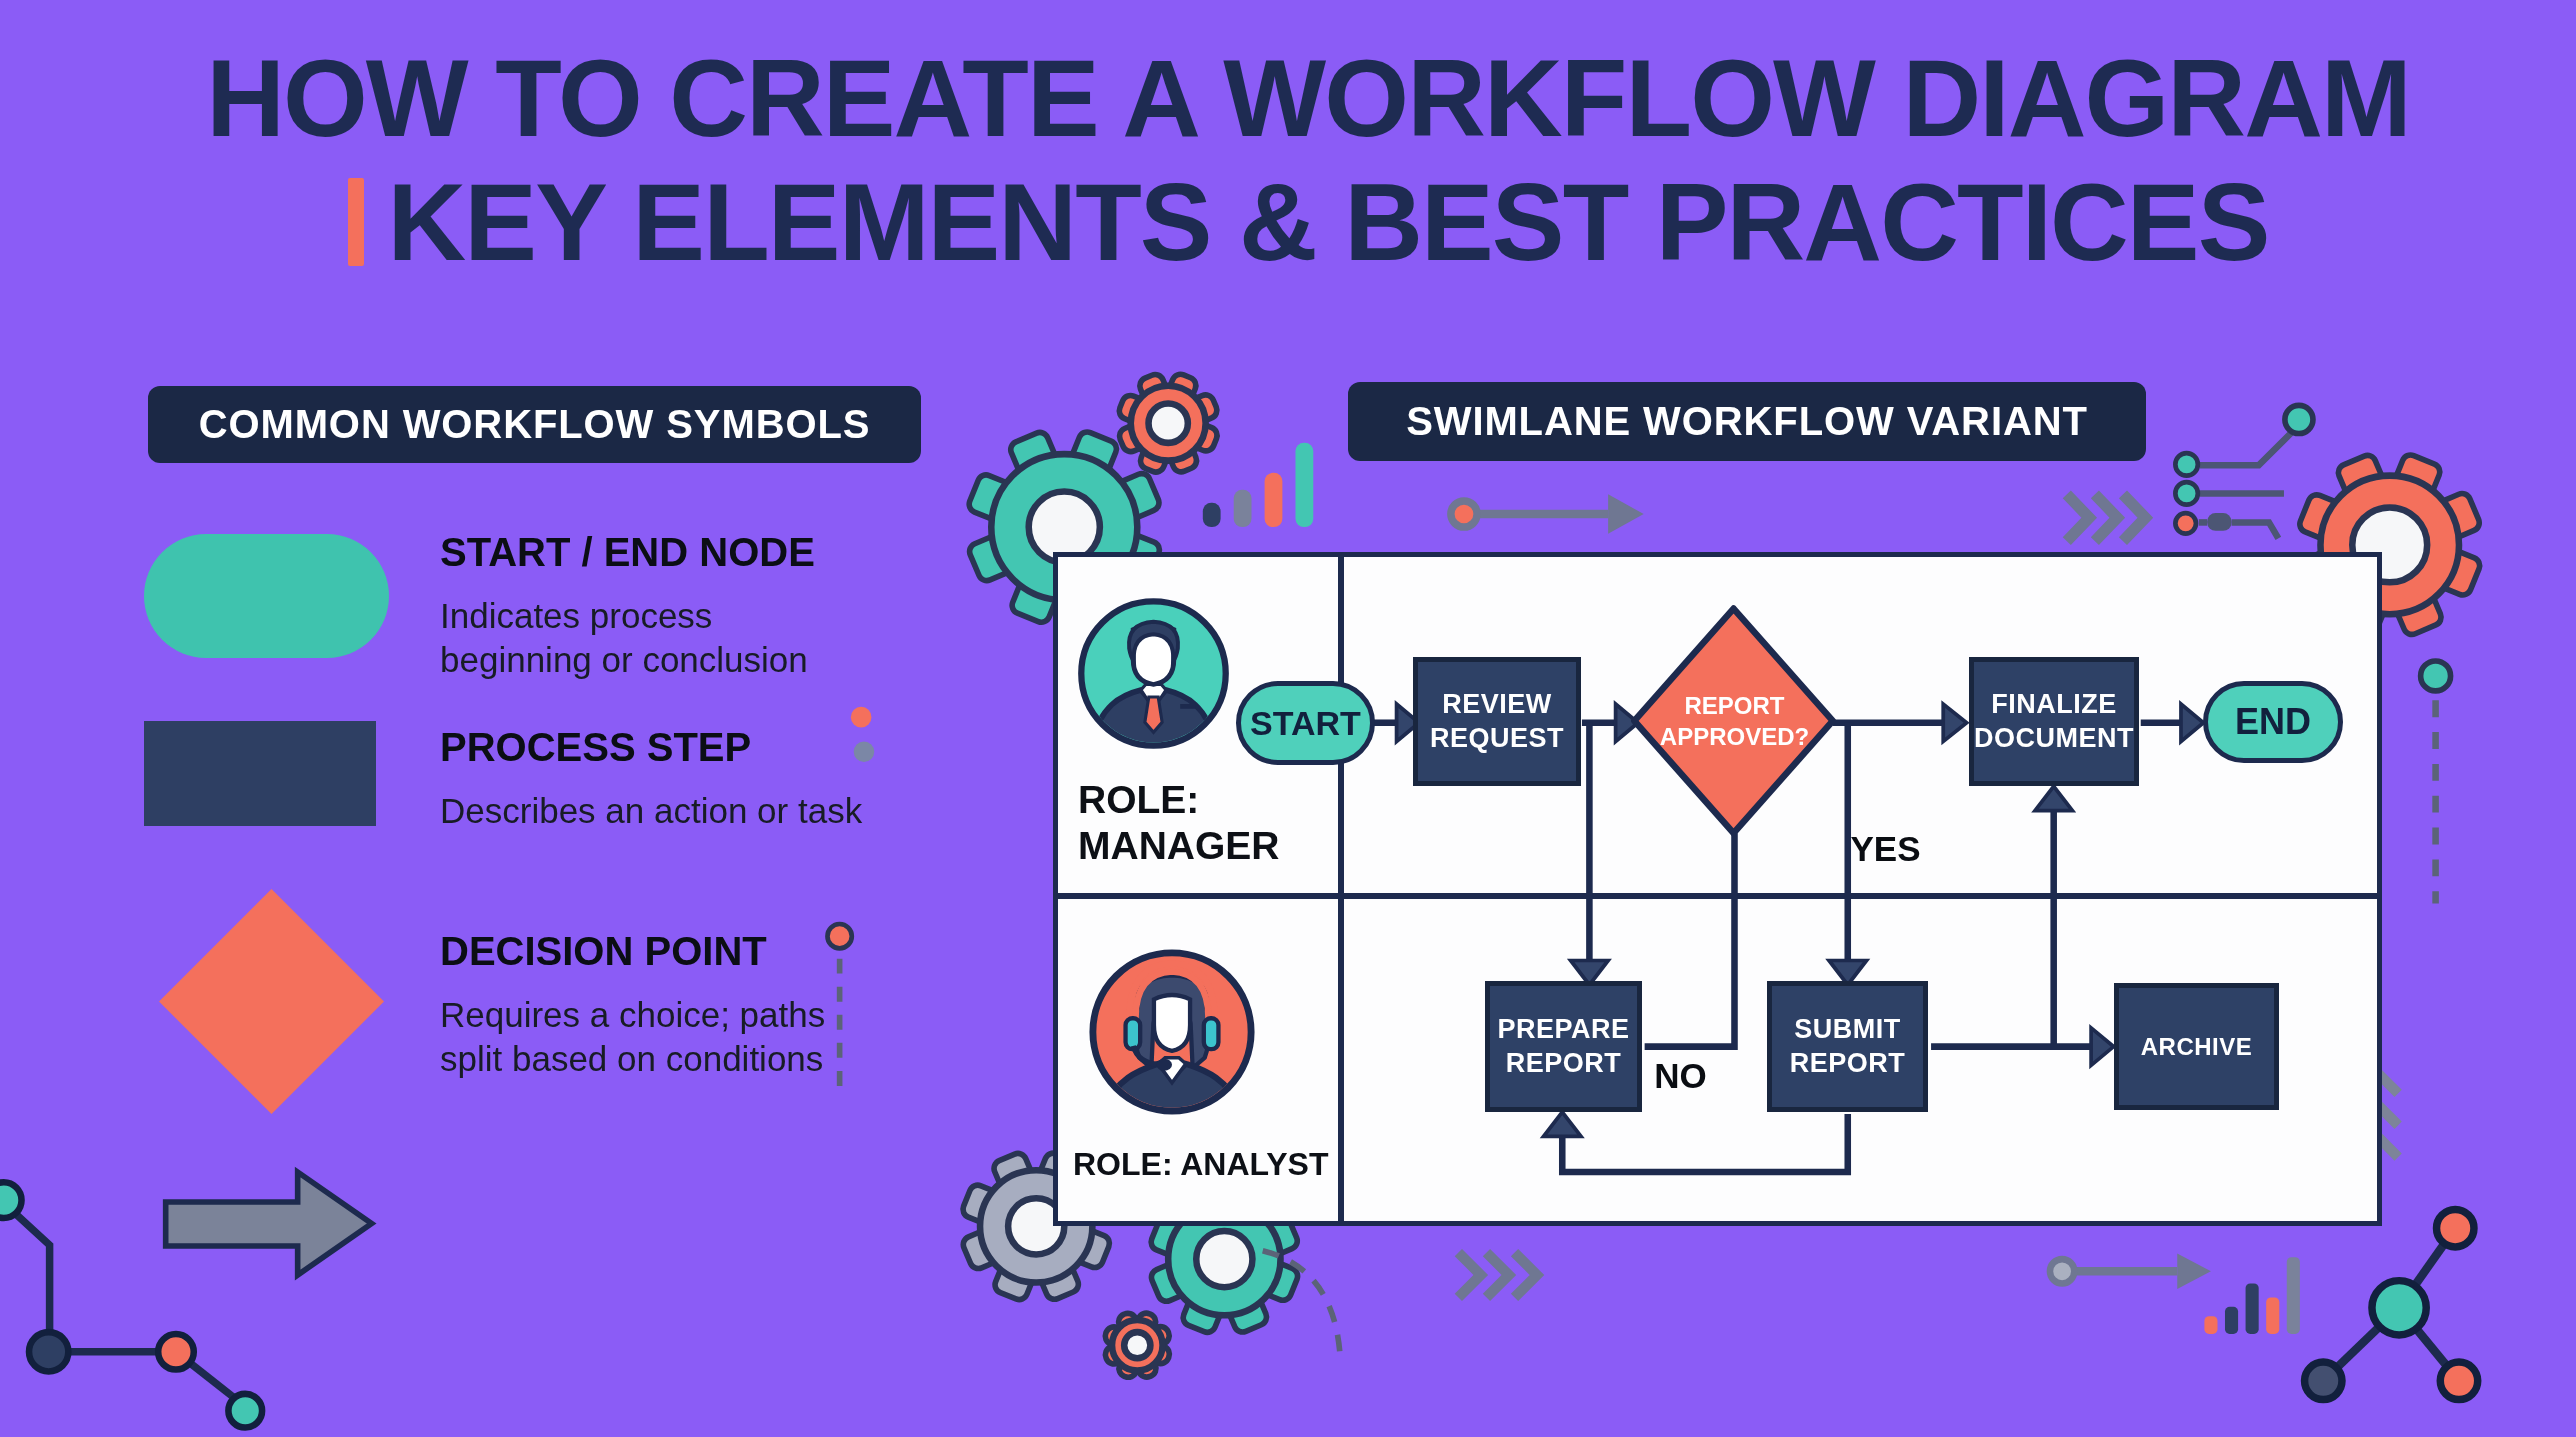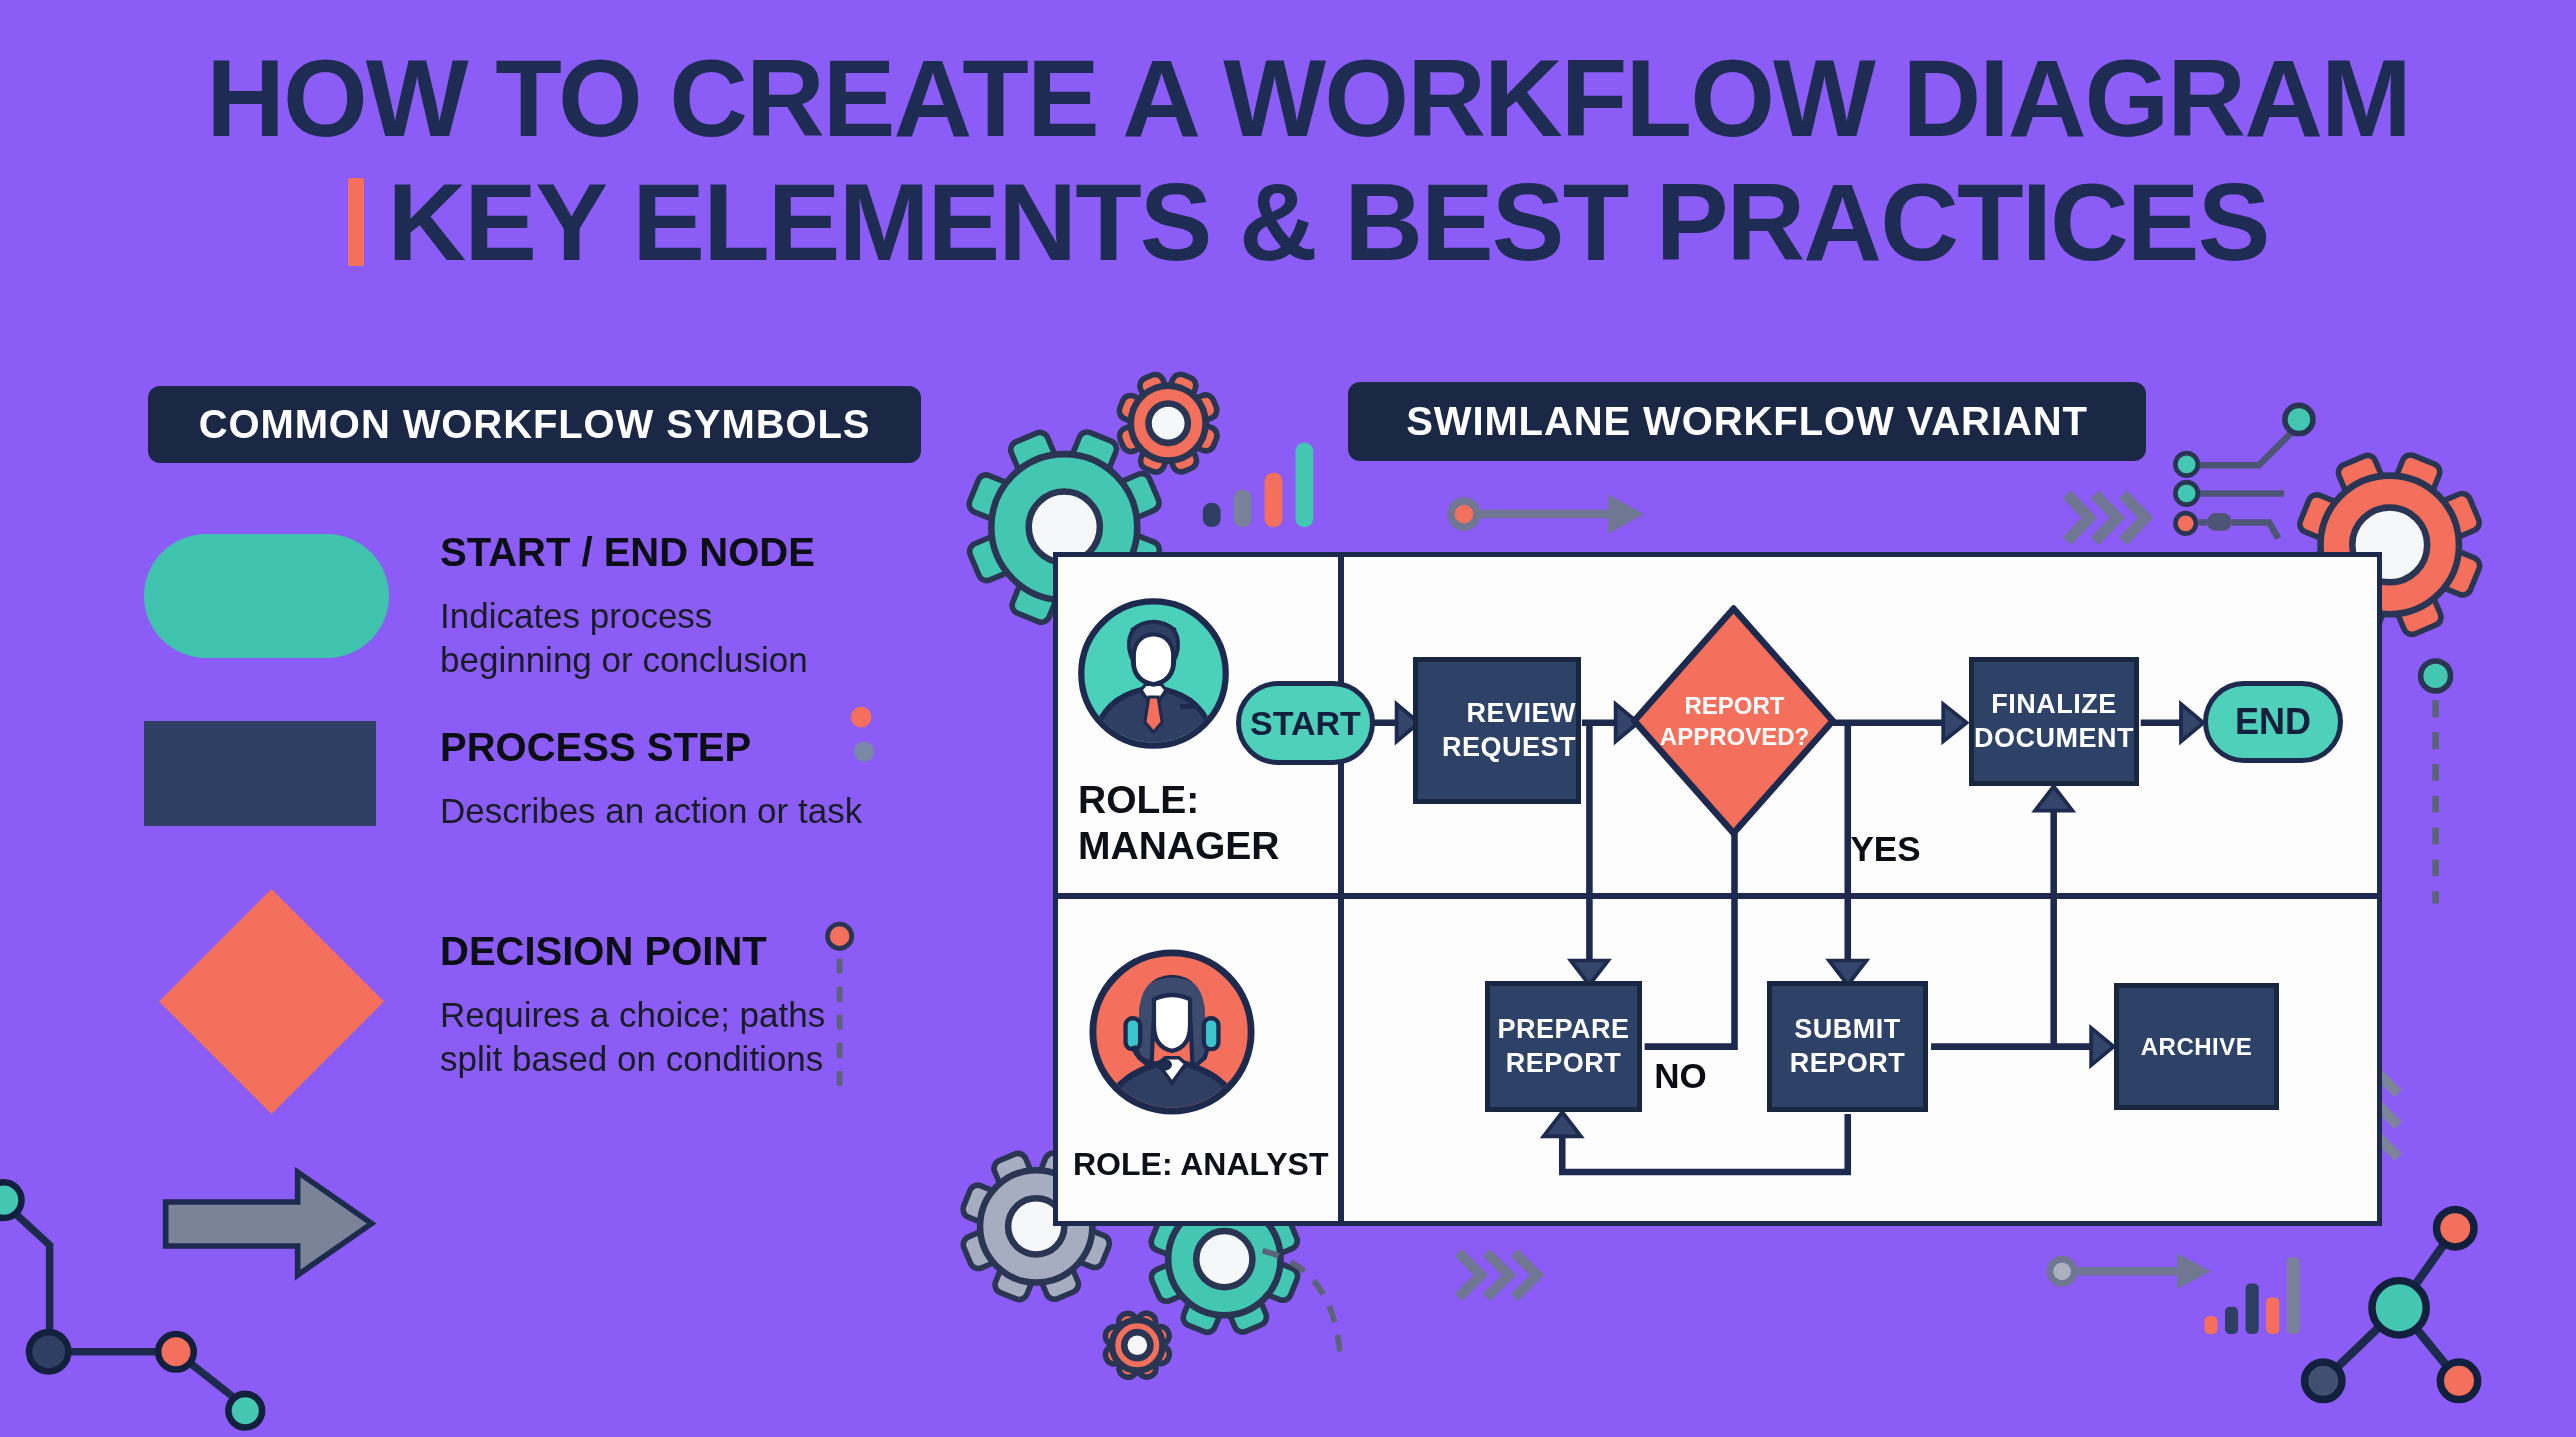--- a/index.html
+++ b/index.html
@@ -43,21 +43,21 @@
 
   .avatar{position:absolute;z-index:3;}
 
   
   .node{position:absolute;z-index:3;display:flex;align-items:center;justify-content:center;
         text-align:center;box-sizing:border-box;}
   .node.box{background:#2e4166;border:5.6px solid #19263f;color:#ffffff;font-weight:700;
             font-size:27px;line-height:1.25;letter-spacing:0.5px;}
   .node.pillnode{background:#4fd0bb;border:5.6px solid #1d2a4e;color:#12203d;font-weight:700;}
   #node-start{left:1236px;top:681px;width:139px;height:84px;border-radius:43px;font-size:34px;}
-  #node-review{left:1413px;top:657px;width:168px;height:147px;text-align:right;}
+  #node-review{left:1413px;top:657px;width:168px;height:129px;}
   #node-finalize{left:1969px;top:657px;width:170px;height:129px;}
   #node-end{left:2203px;top:681px;width:140px;height:82px;border-radius:42px;font-size:36px;}
   #node-prepare{left:1485px;top:981px;width:157px;height:131px;}
   #node-submit{left:1767px;top:981px;width:161px;height:131px;}
   #node-archive{left:2114px;top:983px;width:165px;height:127px;font-size:24px;}
   #node-decision-label{left:1654px;top:666px;width:161px;height:110px;color:#ffffff;font-weight:700;
                        font-size:24px;line-height:1.3;z-index:3;}
 
   .branch-label{position:absolute;z-index:3;font-weight:700;color:#0a0d12;font-size:35px;text-align:center;}
   #label-yes{left:1820px;top:829px;width:131px;}

